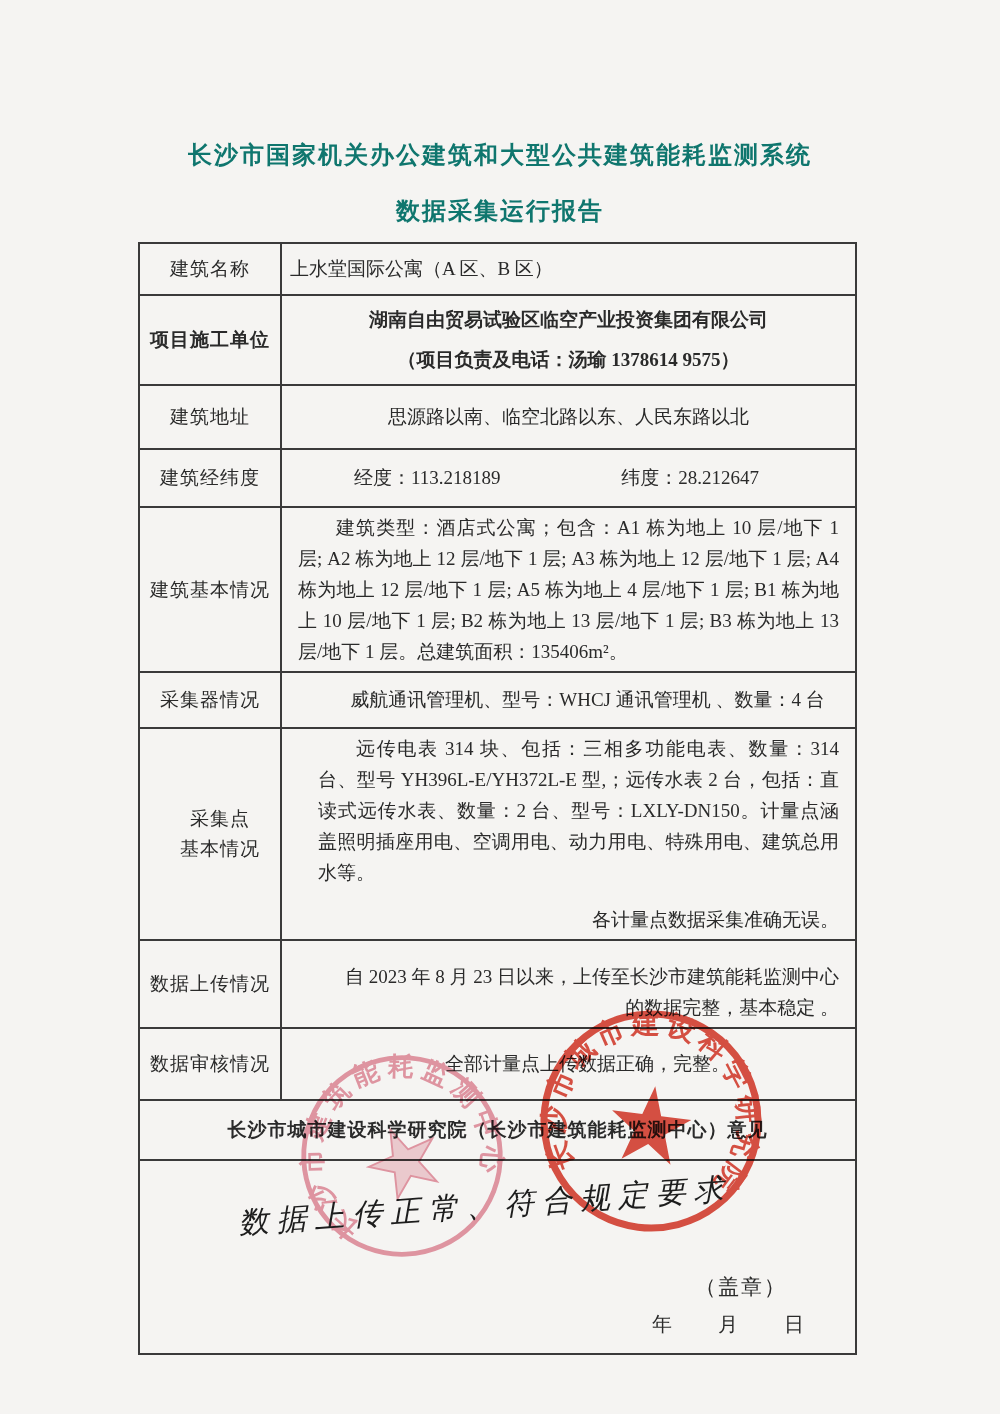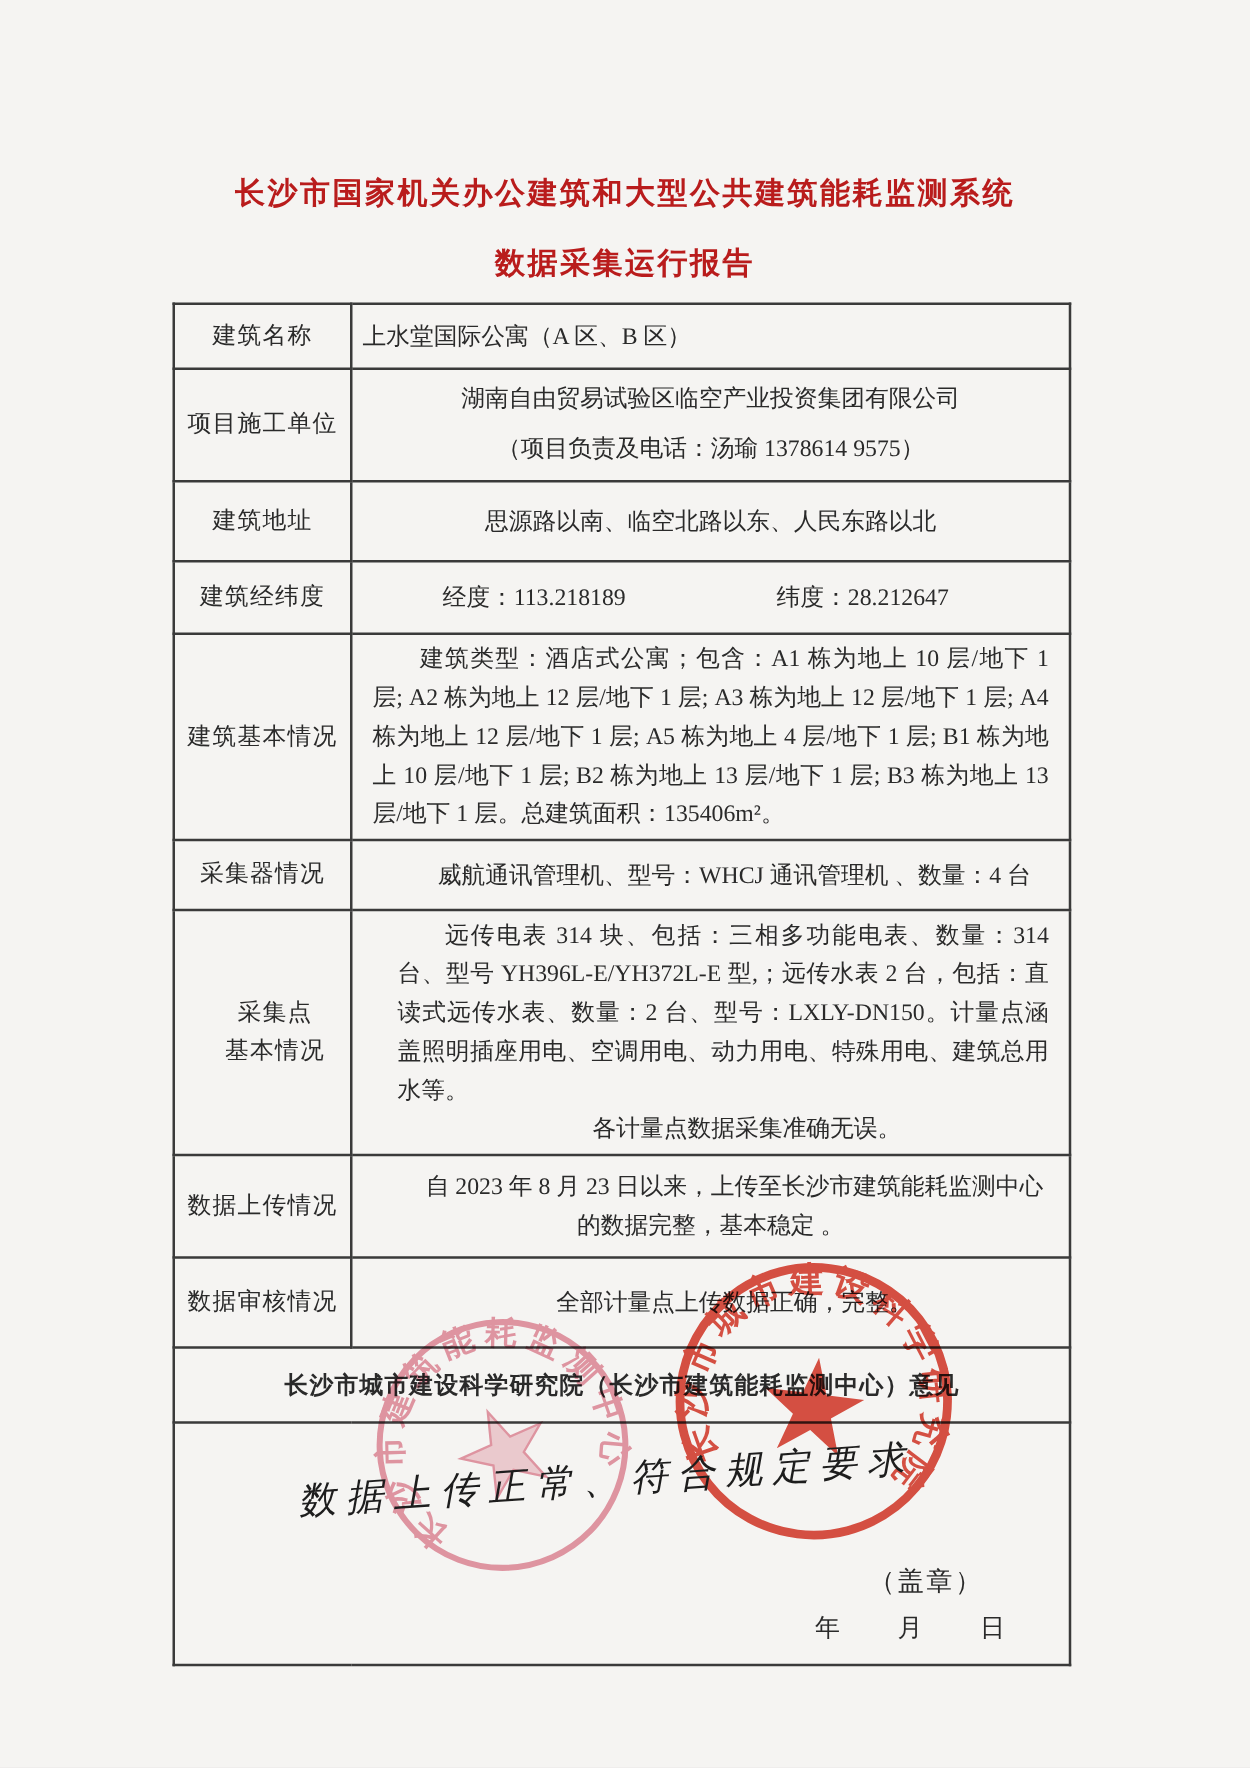--- a/index.html
+++ b/index.html
@@ -12,21 +12,21 @@
     color: #262626;
     font-family: "Liberation Serif", serif;
   }
   
   .titles { padding-top: 140px; text-align: center; }
   .title-line {
     font-family: "Liberation Sans", sans-serif;
     font-weight: bold;
     font-size: 24px;
     letter-spacing: 2px;
-    color: #b91c1c;
+    color: #0f766e;
     line-height: 30px;
   }
   .title-line.first { margin-bottom: 26px; }
   
   table.report {
     border-collapse: collapse;
     table-layout: fixed;
     width: 717px;
     margin: 16px 0 0 138px;
   }
@@ -52,23 +52,23 @@
   .v-lines { text-align: center; line-height: 40px; }
   .coord-flex { display: flex; justify-content: space-between; padding: 0 88px 0 64px; }
   .para {
     margin: 0;
     text-align: justify;
     text-indent: 2em;
     line-height: 31px;
     word-break: break-all;
     padding: 0 8px;
   }
-  .para.no-justify { text-align: center; }
+  .para.no-justify { text-align: right; margin-top: 16px; }
   tr.r1 td { height: 52px; border-radius: 18px; }
-  tr.r2 td { height: 88px; }
+  tr.r2 td { height: 88px; font-weight: bold; }
   tr.r3 td { height: 64px; }
   tr.r4 td { height: 58px; }
   tr.r5 td { height: 158px; }
   tr.r6 td { height: 56px; }
   tr.r7 td { height: 156px; padding-left: 28px; }
   tr.r8 td { height: 82px; }
   tr.r9 td { height: 72px; }
   tr.r10 td { height: 60px; }
   tr.r11 td { height: 194px; }
   td.opinion-header {

